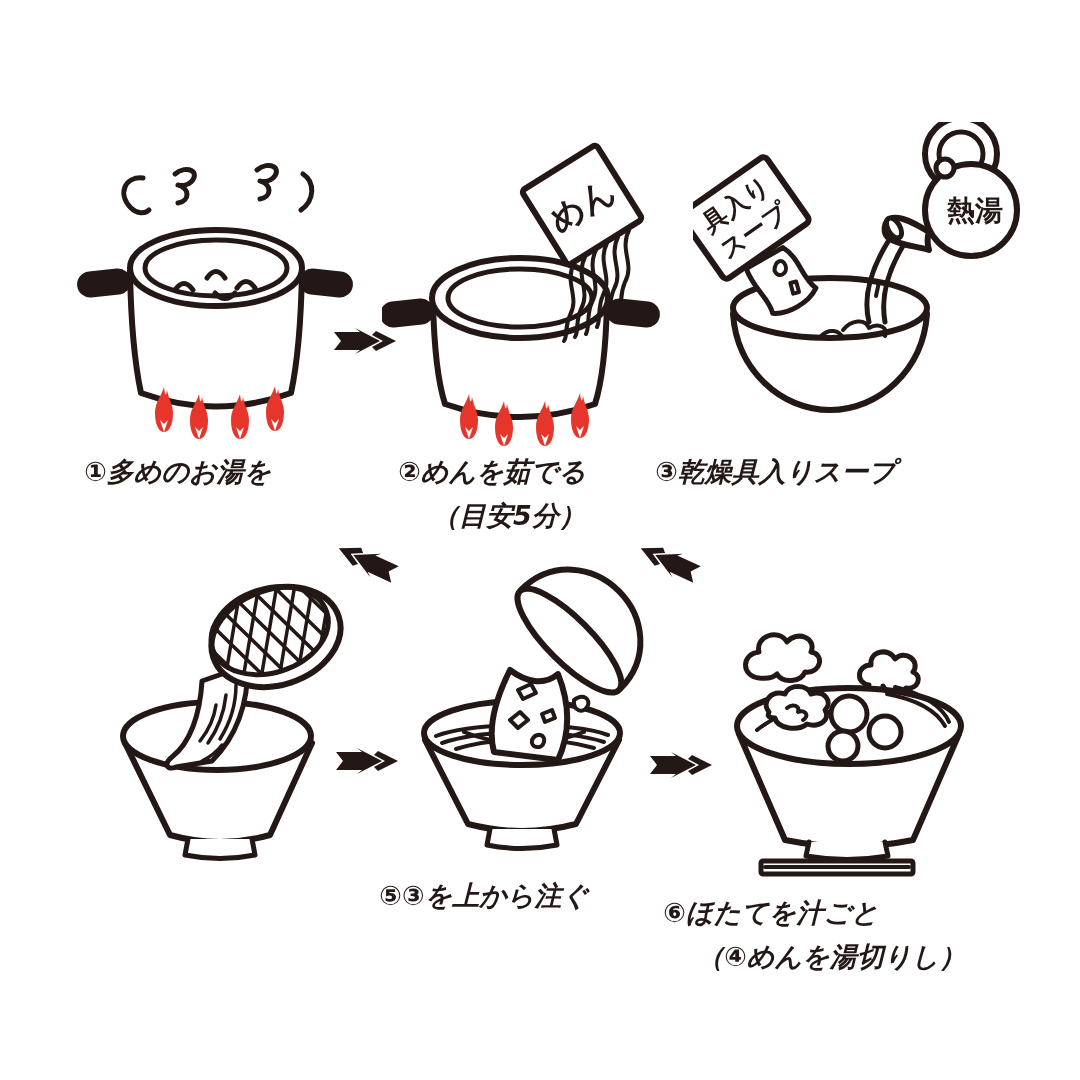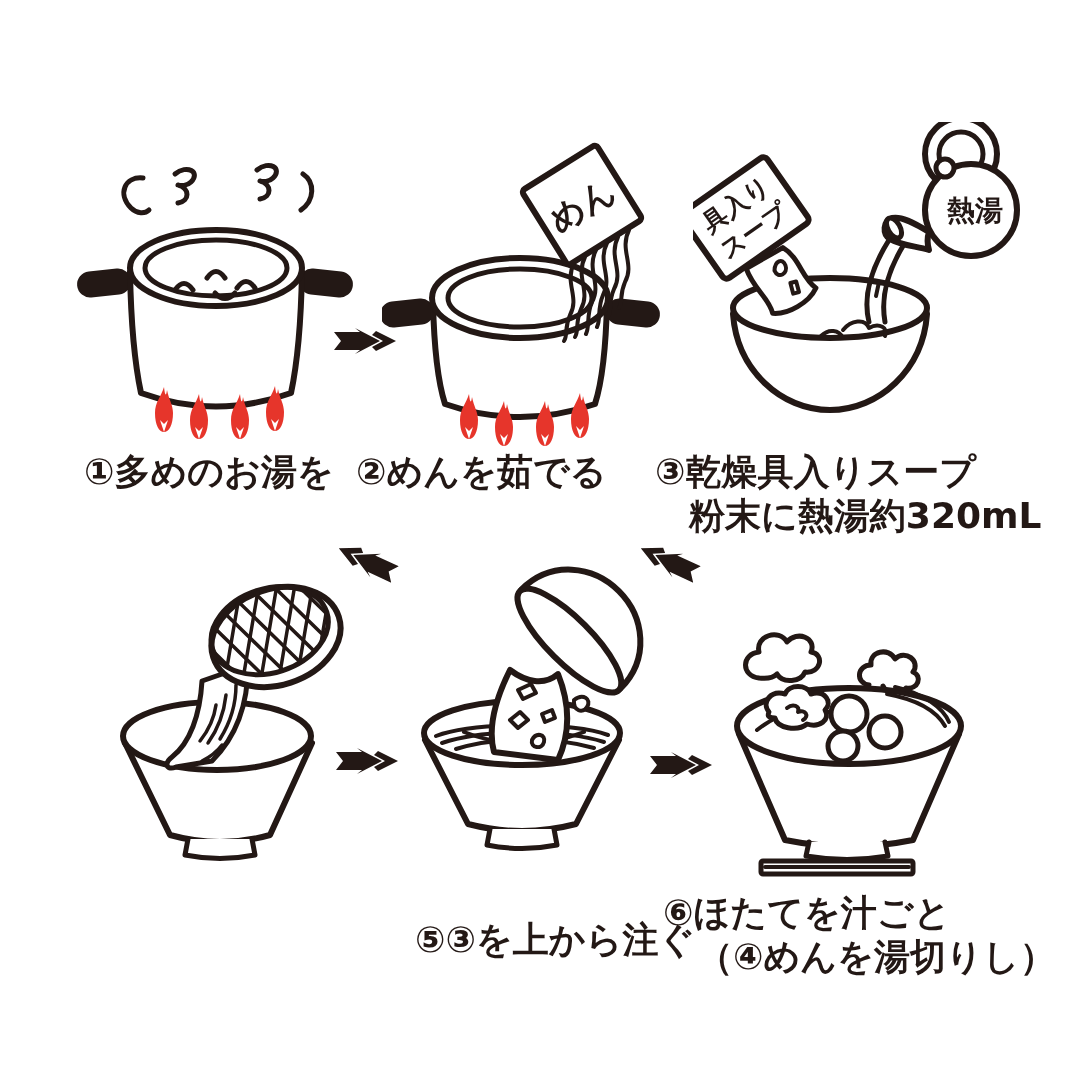--- a/index.html
+++ b/index.html
@@ -11,21 +11,21 @@
   .ln  {stroke:var(--ink,#231815);fill:none;stroke-width:6;stroke-linecap:round;stroke-linejoin:round;}
   .ln5 {stroke:var(--ink,#231815);fill:none;stroke-width:5;stroke-linecap:round;stroke-linejoin:round;}
   .ln4 {stroke:var(--ink,#231815);fill:none;stroke-width:4;stroke-linecap:round;stroke-linejoin:round;}
   .ln35{stroke:var(--ink,#231815);fill:none;stroke-width:3.5;stroke-linecap:round;stroke-linejoin:round;}
   .fw  {fill:#ffffff;}
   .fill-ink{fill:var(--ink,#231815);stroke:none;}
   .flame-fill{fill:var(--flame,#e6352b);stroke:none;}
   .white-fill{fill:#ffffff;stroke:none;}
   .svgtxt{fill:var(--ink,#231815);stroke:none;font-weight:600;font-family:"DejaVu Sans",sans-serif;}
   
-  .cap{position:absolute;font-size:36px;line-height:44px;font-weight:600;color:var(--ink,#231815);white-space:nowrap;}
+  .cap{position:absolute;font-size:27px;line-height:44px;font-weight:600;color:var(--ink,#231815);white-space:nowrap;font-style:italic;}
   .cap .l2{padding-left:34px;}
   
   .arrow{position:absolute;width:64px;height:26px;}
   .arrow svg{display:block;width:100%;height:100%;}
   .arrow.diag{transform:rotate(205deg);transform-origin:center;}
 </style>
 </head>
 <body style="background: rgb(255, 255, 255);">
 
 <div class="page">
@@ -154,26 +154,26 @@
         <rect class="ln fw" x="-52" y="-40" width="104" height="80" rx="5"></rect>
         <text class="svgtxt" x="0" y="-8" font-size="25" text-anchor="middle">具入り</text>
         <text class="svgtxt" x="0" y="24" font-size="25" text-anchor="middle">スープ</text>
       </g>
     </svg>
   </div>
 
   <div class="cap" style="left:84px;top:450px;">
     <div>①多めのお湯を</div>
   </div>
-  <div class="cap" style="left:356px;top:450px;">
+  <div class="cap" style="left:398px;top:450px;">
     <div>②めんを茹でる</div>
+    <div class="l2">（目安5分）</div>
   </div>
   <div class="cap" style="left:655px;top:450px;">
     <div>③乾燥具入りスープ</div>
-    <div class="l2">粉末に熱湯約320mL</div>
   </div>
 
   <div class="arrow diag" style="left:334px;top:548px;">
     <svg viewBox="0 0 64 26">
       <polygon class="fill-ink" points="0,4 26,4 21,0 46,13 21,26 26,22 0,22 7,13"></polygon>
       <polygon class="fill-ink" points="42,3 62,13 42,23 38,19 49,13 38,7"></polygon>
     </svg>
   </div>
   <div class="arrow diag" style="left:636px;top:548px;">
     <svg viewBox="0 0 64 26">
@@ -278,21 +278,21 @@
 
       <g>
         <rect class="ln5 fw" x="64" y="271" width="152" height="13" rx="2"></rect>
         <path class="ln4" d="M68,277 L212,277"></path>
       </g>
     </svg>
   </div>
 
   <div class="cap" style="left:84px;top:891px;">
   </div>
-  <div class="cap" style="left:379px;top:918px;margin-left:36px;">
+  <div class="cap" style="left:379px;top:874px;">
     <div>⑤③を上から注ぐ</div>
     <div class="l2"></div>
   </div>
   <div class="cap" style="left:663px;top:891px;">
     <div>⑥ほたてを汁ごと</div>
     <div class="l2">（④めんを湯切りし）</div>
   </div>
 
 </div>
 

